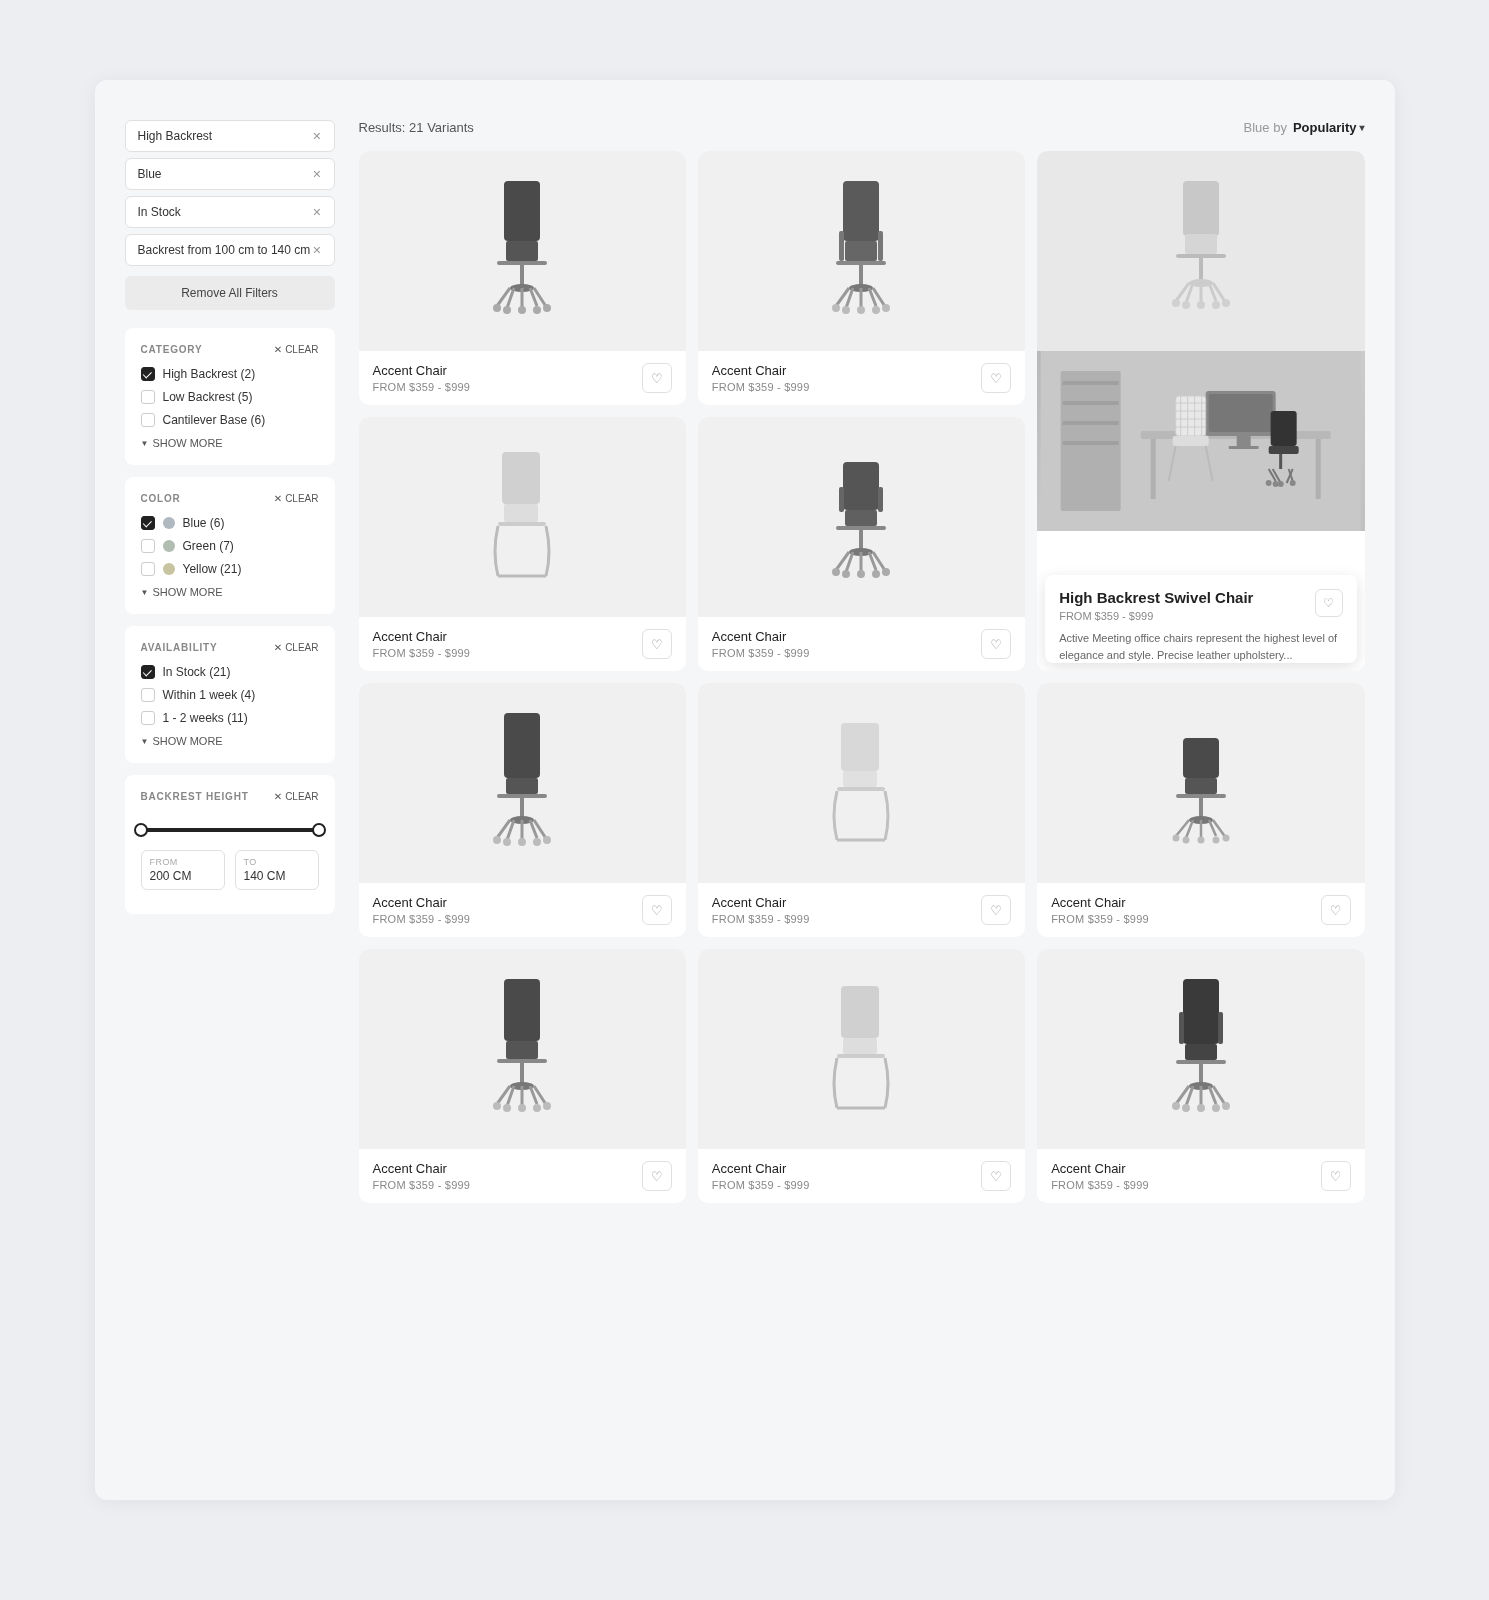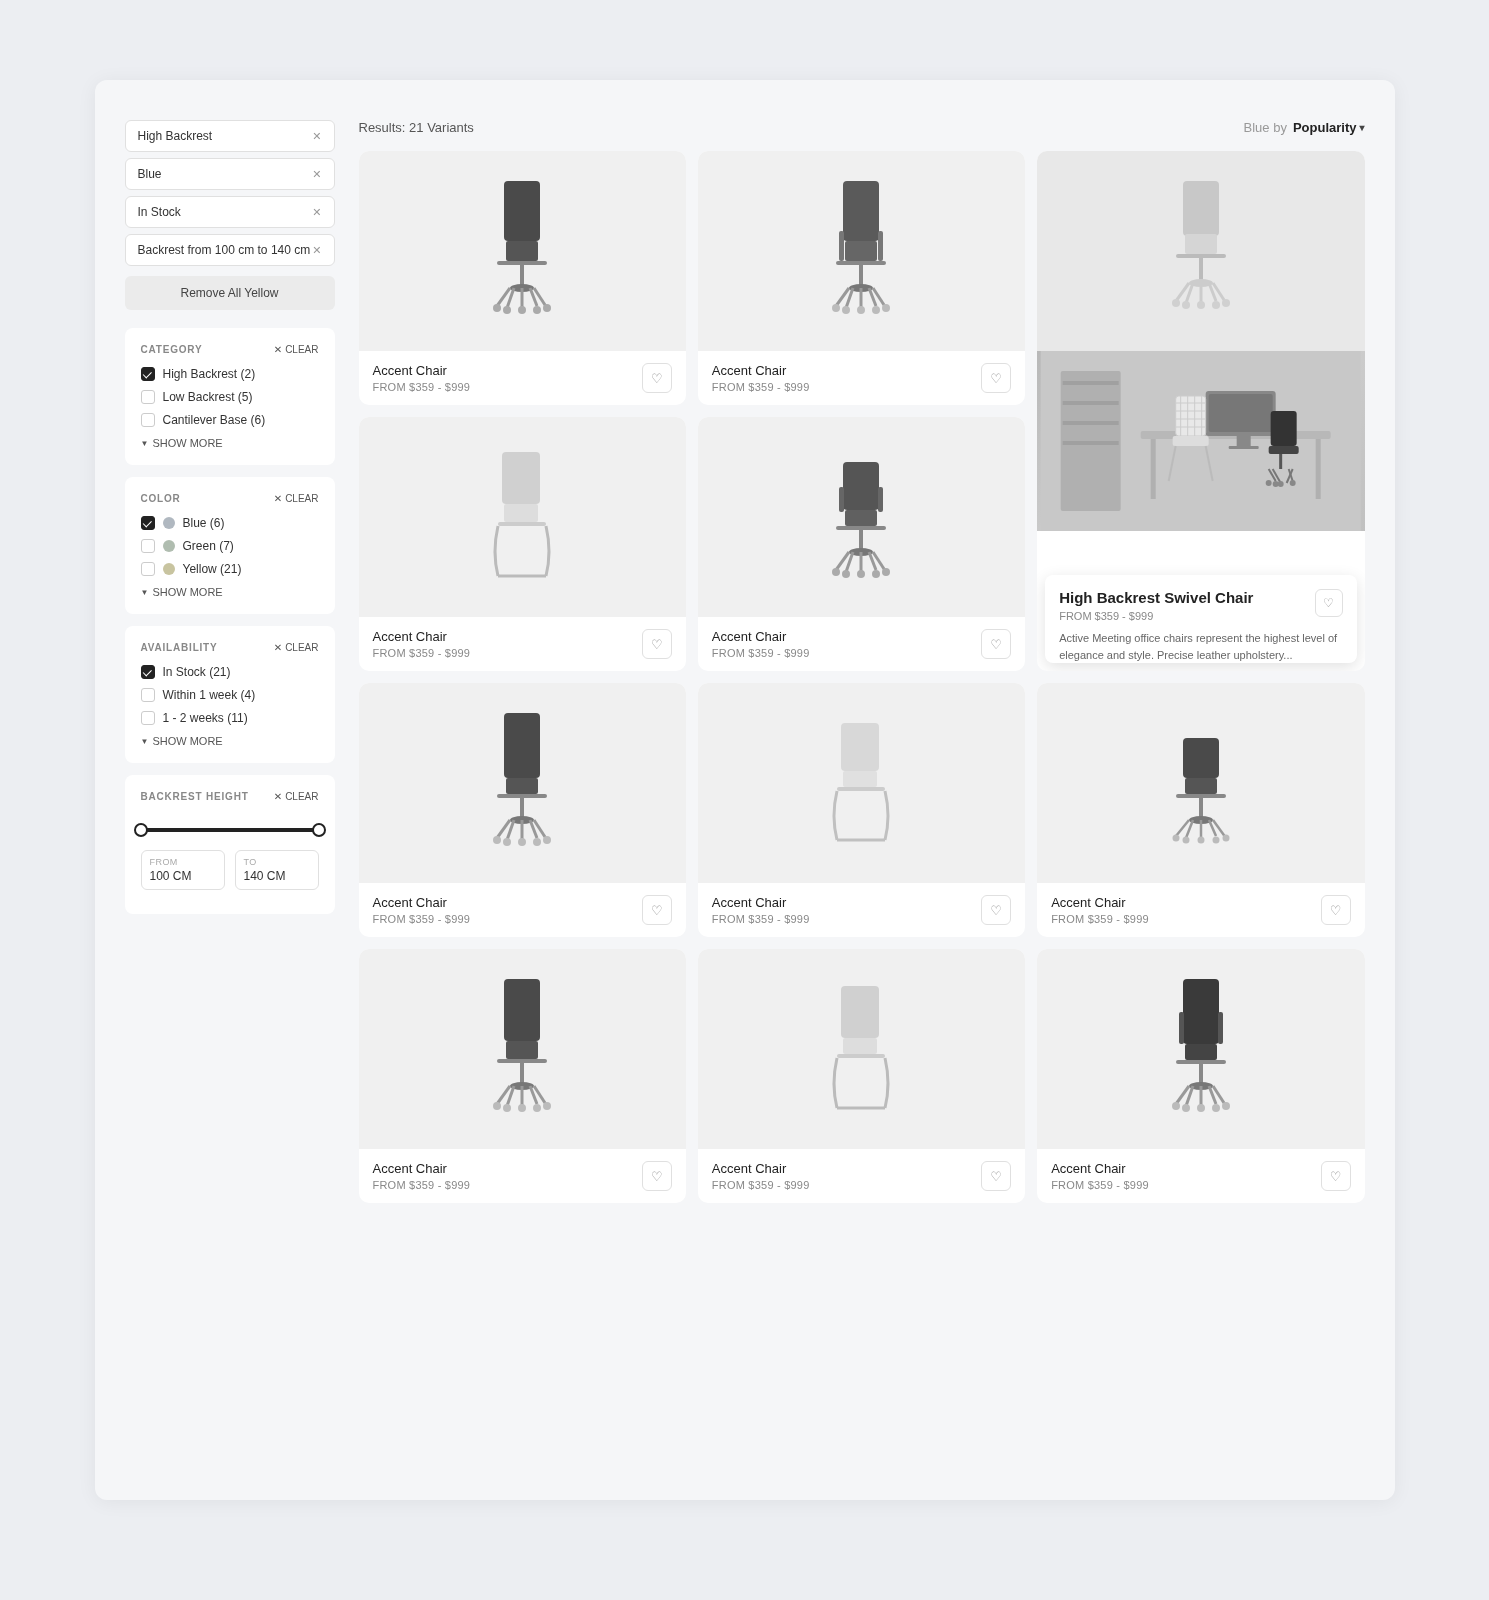--- a/index.html
+++ b/index.html
@@ -383,21 +383,21 @@
     </div>
     <div class="filter-chip">
       <span>In Stock</span>
       <span class="close-x">✕</span>
     </div>
     <div class="filter-chip">
       <span>Backrest from 100 cm to 140 cm</span>
       <span class="close-x">✕</span>
     </div>
 
-    <button class="remove-all-btn">Remove All Yellow</button>
+    <button class="remove-all-btn">Remove All Filters</button>
 
     <div class="filter-section">
       <div class="filter-section-header">
         <span class="filter-section-title">CATEGORY</span>
         <button class="clear-btn">
           <span>✕</span>
           <span>CLEAR</span>
         </button>
       </div>
       <div class="filter-option">
@@ -483,21 +483,21 @@
       </div>
       <div class="range-slider-container">
         <div class="range-track">
           <div class="range-fill" style="left:0%;right:0%;"></div>
           <div class="range-thumb" style="left:0%;"></div>
           <div class="range-thumb" style="left:100%;"></div>
         </div>
         <div class="range-inputs">
           <div class="range-input-group">
             <div class="range-input-label">FROM</div>
-            <div class="range-input-value">100 CM</div>
+            <div class="range-input-value">200 CM</div>
           </div>
           <div class="range-input-group">
             <div class="range-input-label">TO</div>
             <div class="range-input-value">140 CM</div>
           </div>
         </div>
       </div>
     </div>
 
   </aside>

